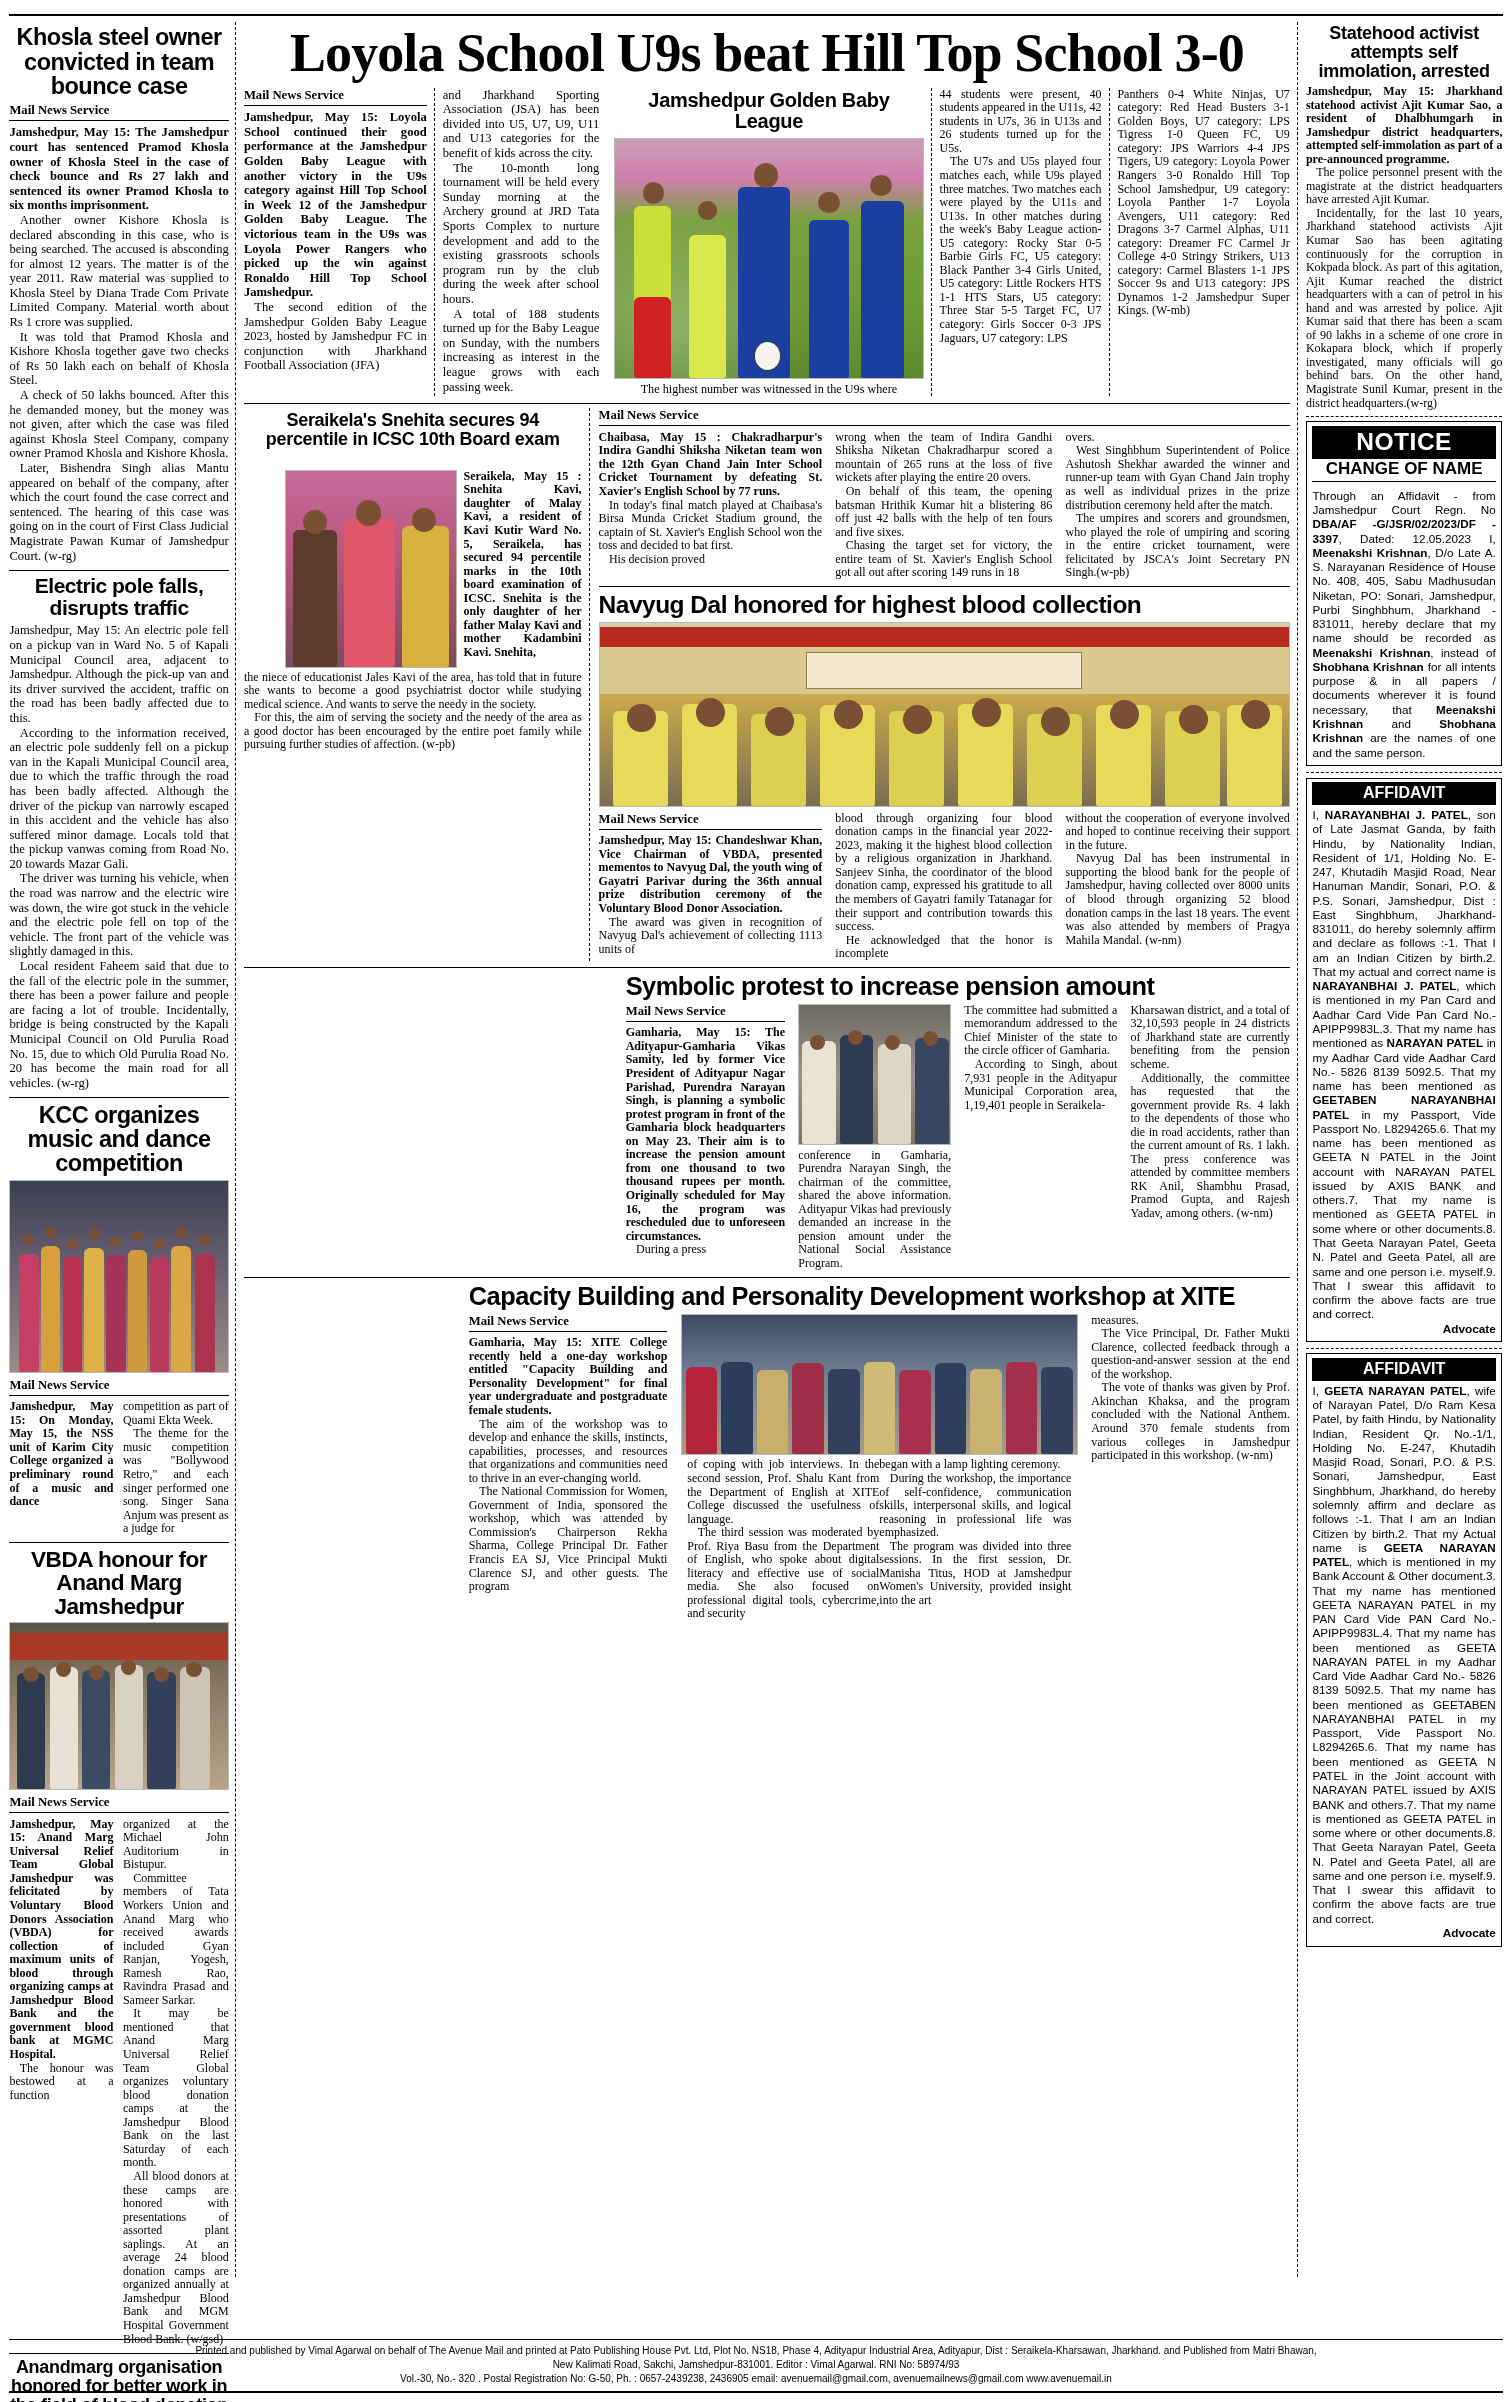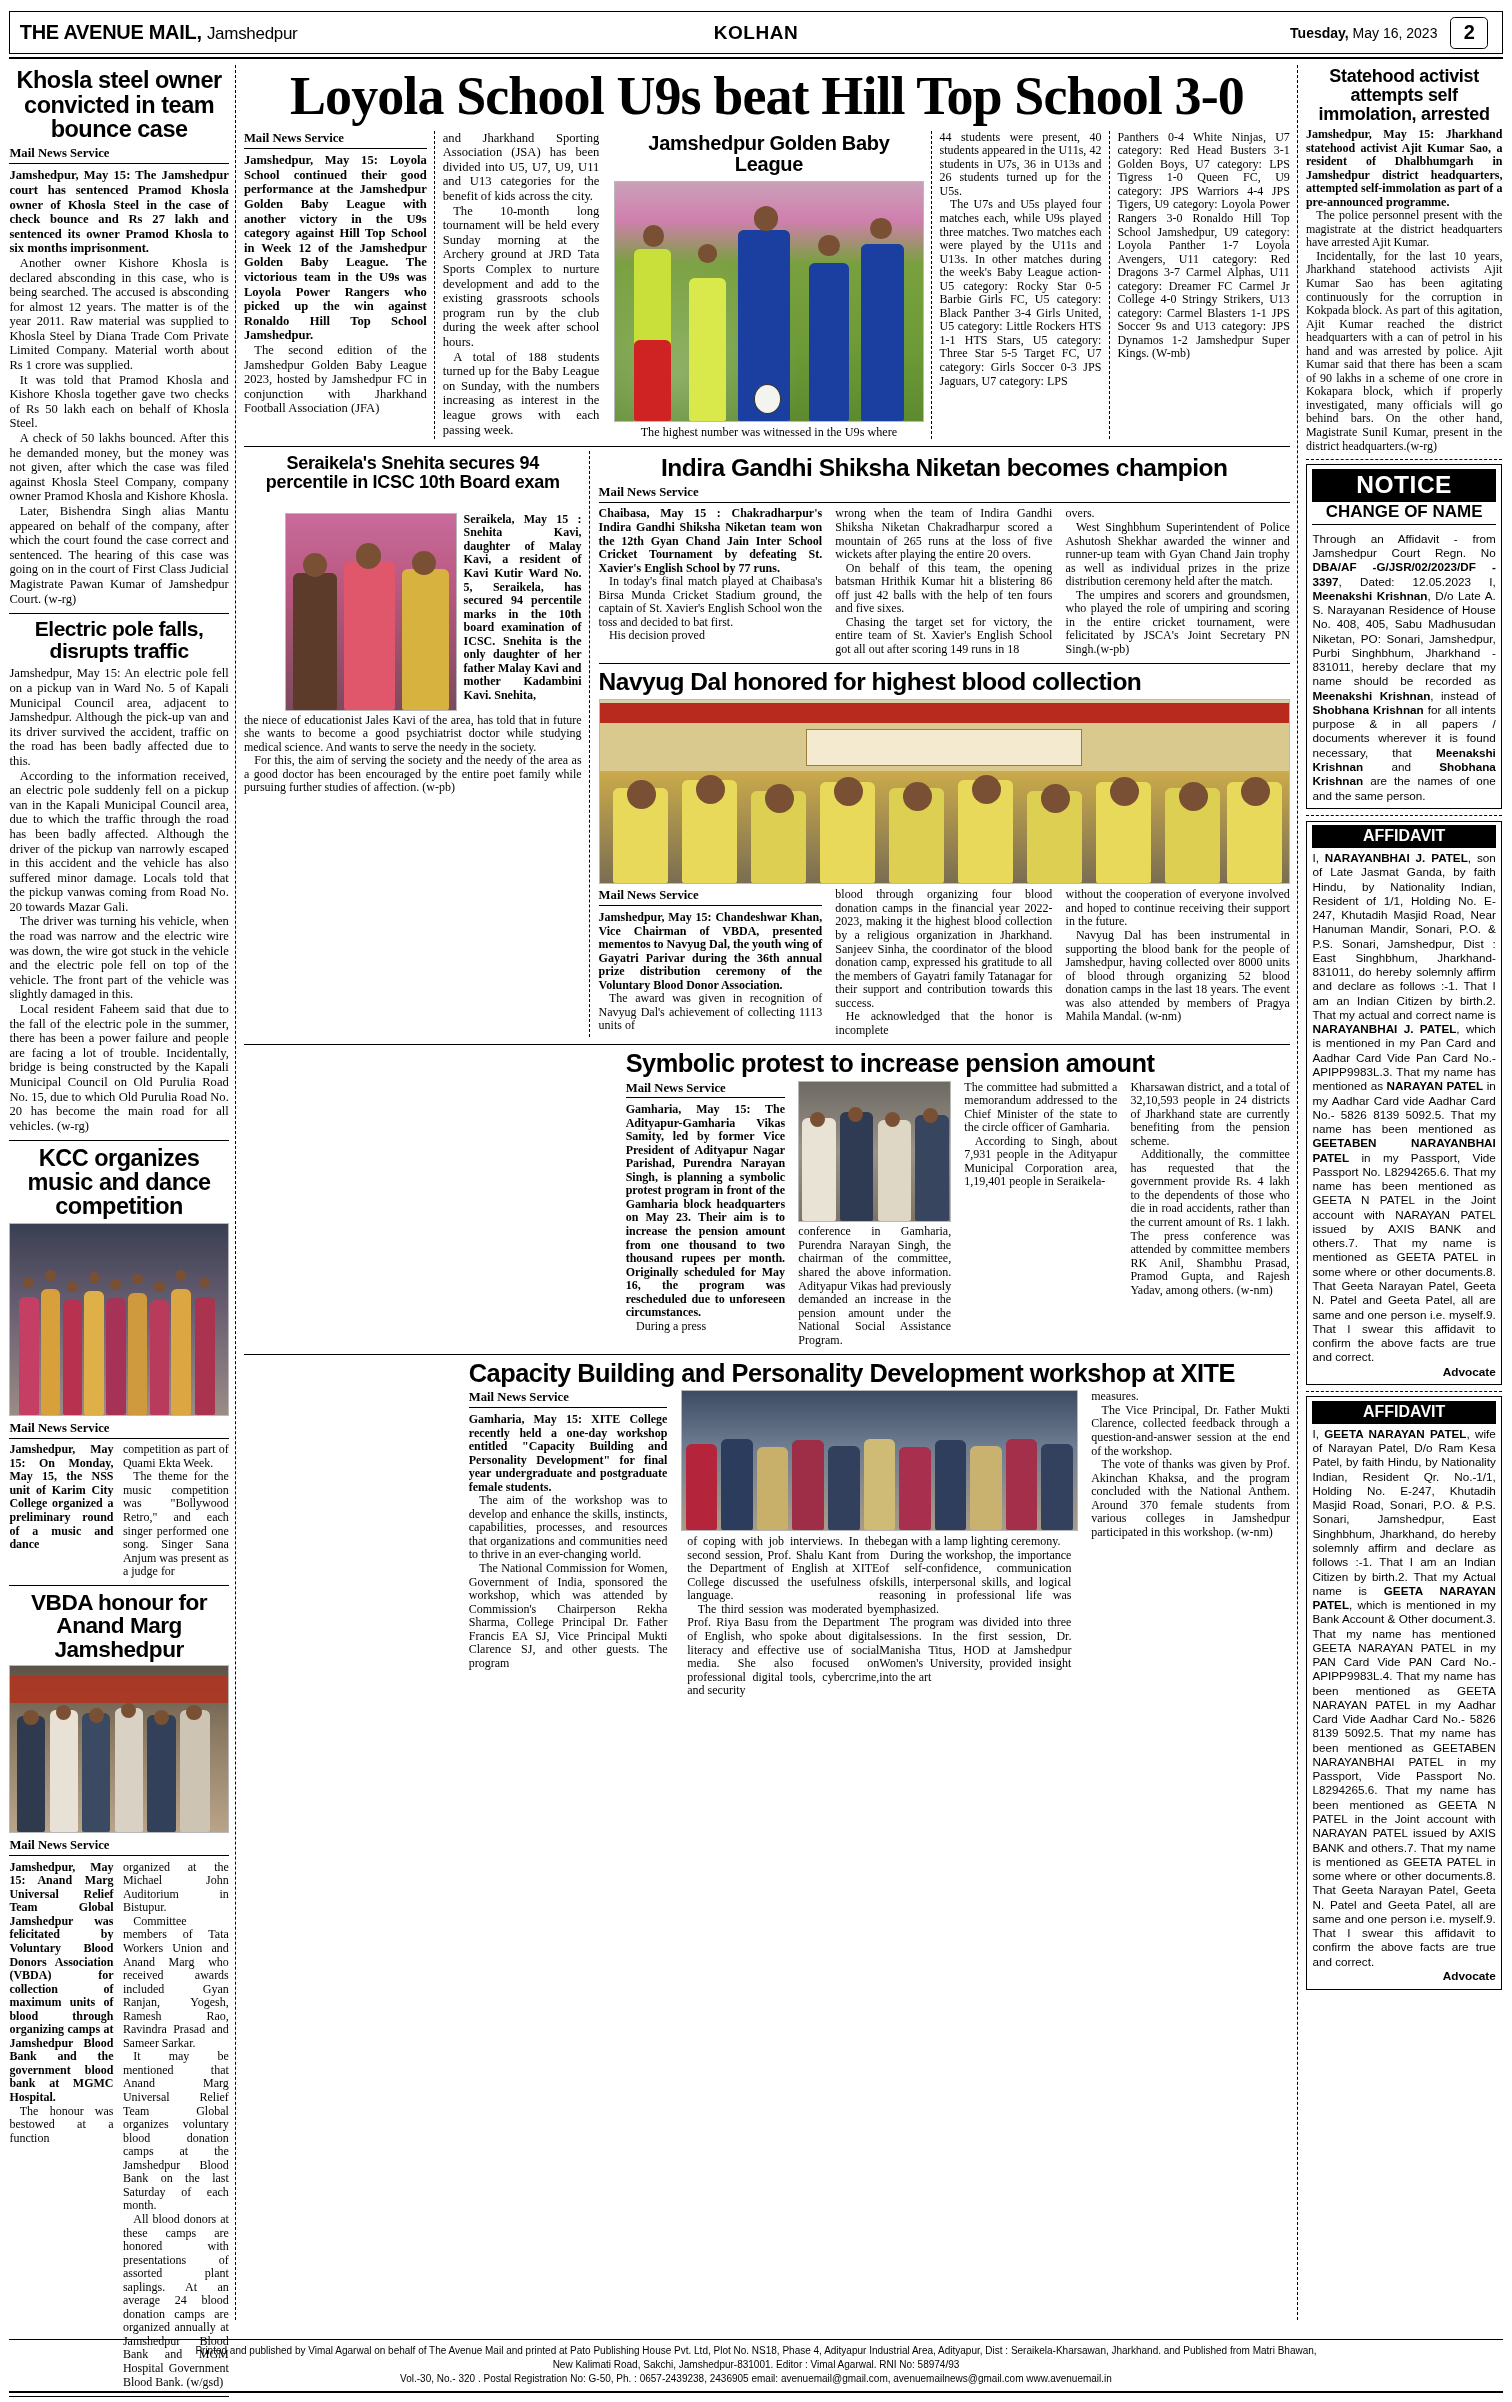--- a/index.html
+++ b/index.html
@@ -120,33 +120,20 @@
     border-top:0.9px solid #000; border-bottom:2.8px solid #000;
     font-family:"Liberation Sans", sans-serif; font-size:10px; text-align:center;
     padding:3.8px 0 4.7px 0; line-height:1.4;
   }
 </style>
 </head>
 <body>
 
 <div class="page">
 
-  <div class="masthead">
-    <div class="mh-left">
-      <span>THE AVENUE MAIL,</span>
-      <span class="sub">Jamshedpur</span>
-    </div>
-    <div class="mh-center">KOLHAN</div>
-    <div class="mh-right">
-      <div class="date">
-        <b>Tuesday,</b><span> May 16, 2023</span>
-      </div>
-      <div class="pageno">2</div>
-    </div>
-  </div>
   <div class="mh-rule"></div>
 
   <div class="row" style="margin-top:5.6px; height:2255px;">
 
     <div class="col" style="width:226px; padding-right:6.6px;">
 
       <div>
         <h2 class="hl">Khosla steel owner convicted in team bounce case</h2>
         <div class="byline">Mail News Service</div>
         <div class="byline-rule"></div>
@@ -338,21 +325,20 @@
           </div>
           <div class="bodytext tight" style="margin-top:2.8px;">
             <p>the niece of educationist Jales Kavi of the area, has told that in future she wants to become a good psychiatrist doctor while studying medical science. And wants to serve the needy in the society.</p>
             <p>For this, the aim of serving the society and the needy of the area as a good doctor has been encouraged by the entire poet family while pursuing further studies of affection. (w-pb)</p>
           </div>
         </div>
 
         <div class="vdash" style="width:67%; padding-left:8.5px;">
 
           <div>
-            <h2 class="hl" style="font-size:24.5px;">Indira Gandhi Shiksha Niketan becomes champion</h2>
             <div class="byline">Mail News Service</div>
             <div class="byline-rule"></div>
             <div class="row">
               <div class="bodytext tight" style="width:33.3%; padding-right:6.6px;">
                 <p><b>Chaibasa, May 15 : Chakradharpur's Indira Gandhi Shiksha Niketan team won the 12th Gyan Chand Jain Inter School Cricket Tournament by defeating St. Xavier's English School by 77 runs.</b></p>
                 <p>In today's final match played at Chaibasa's Birsa Munda Cricket Stadium ground, the captain of St. Xavier's English School won the toss and decided to bat first.</p>
                 <p>His decision proved</p>
               </div>
               <div class="bodytext tight" style="width:33.3%; padding:0 6.6px;">
                 <p>wrong when the team of Indira Gandhi Shiksha Niketan Chakradharpur scored a mountain of 265 runs at the loss of five wickets after playing the entire 20 overs.</p>

